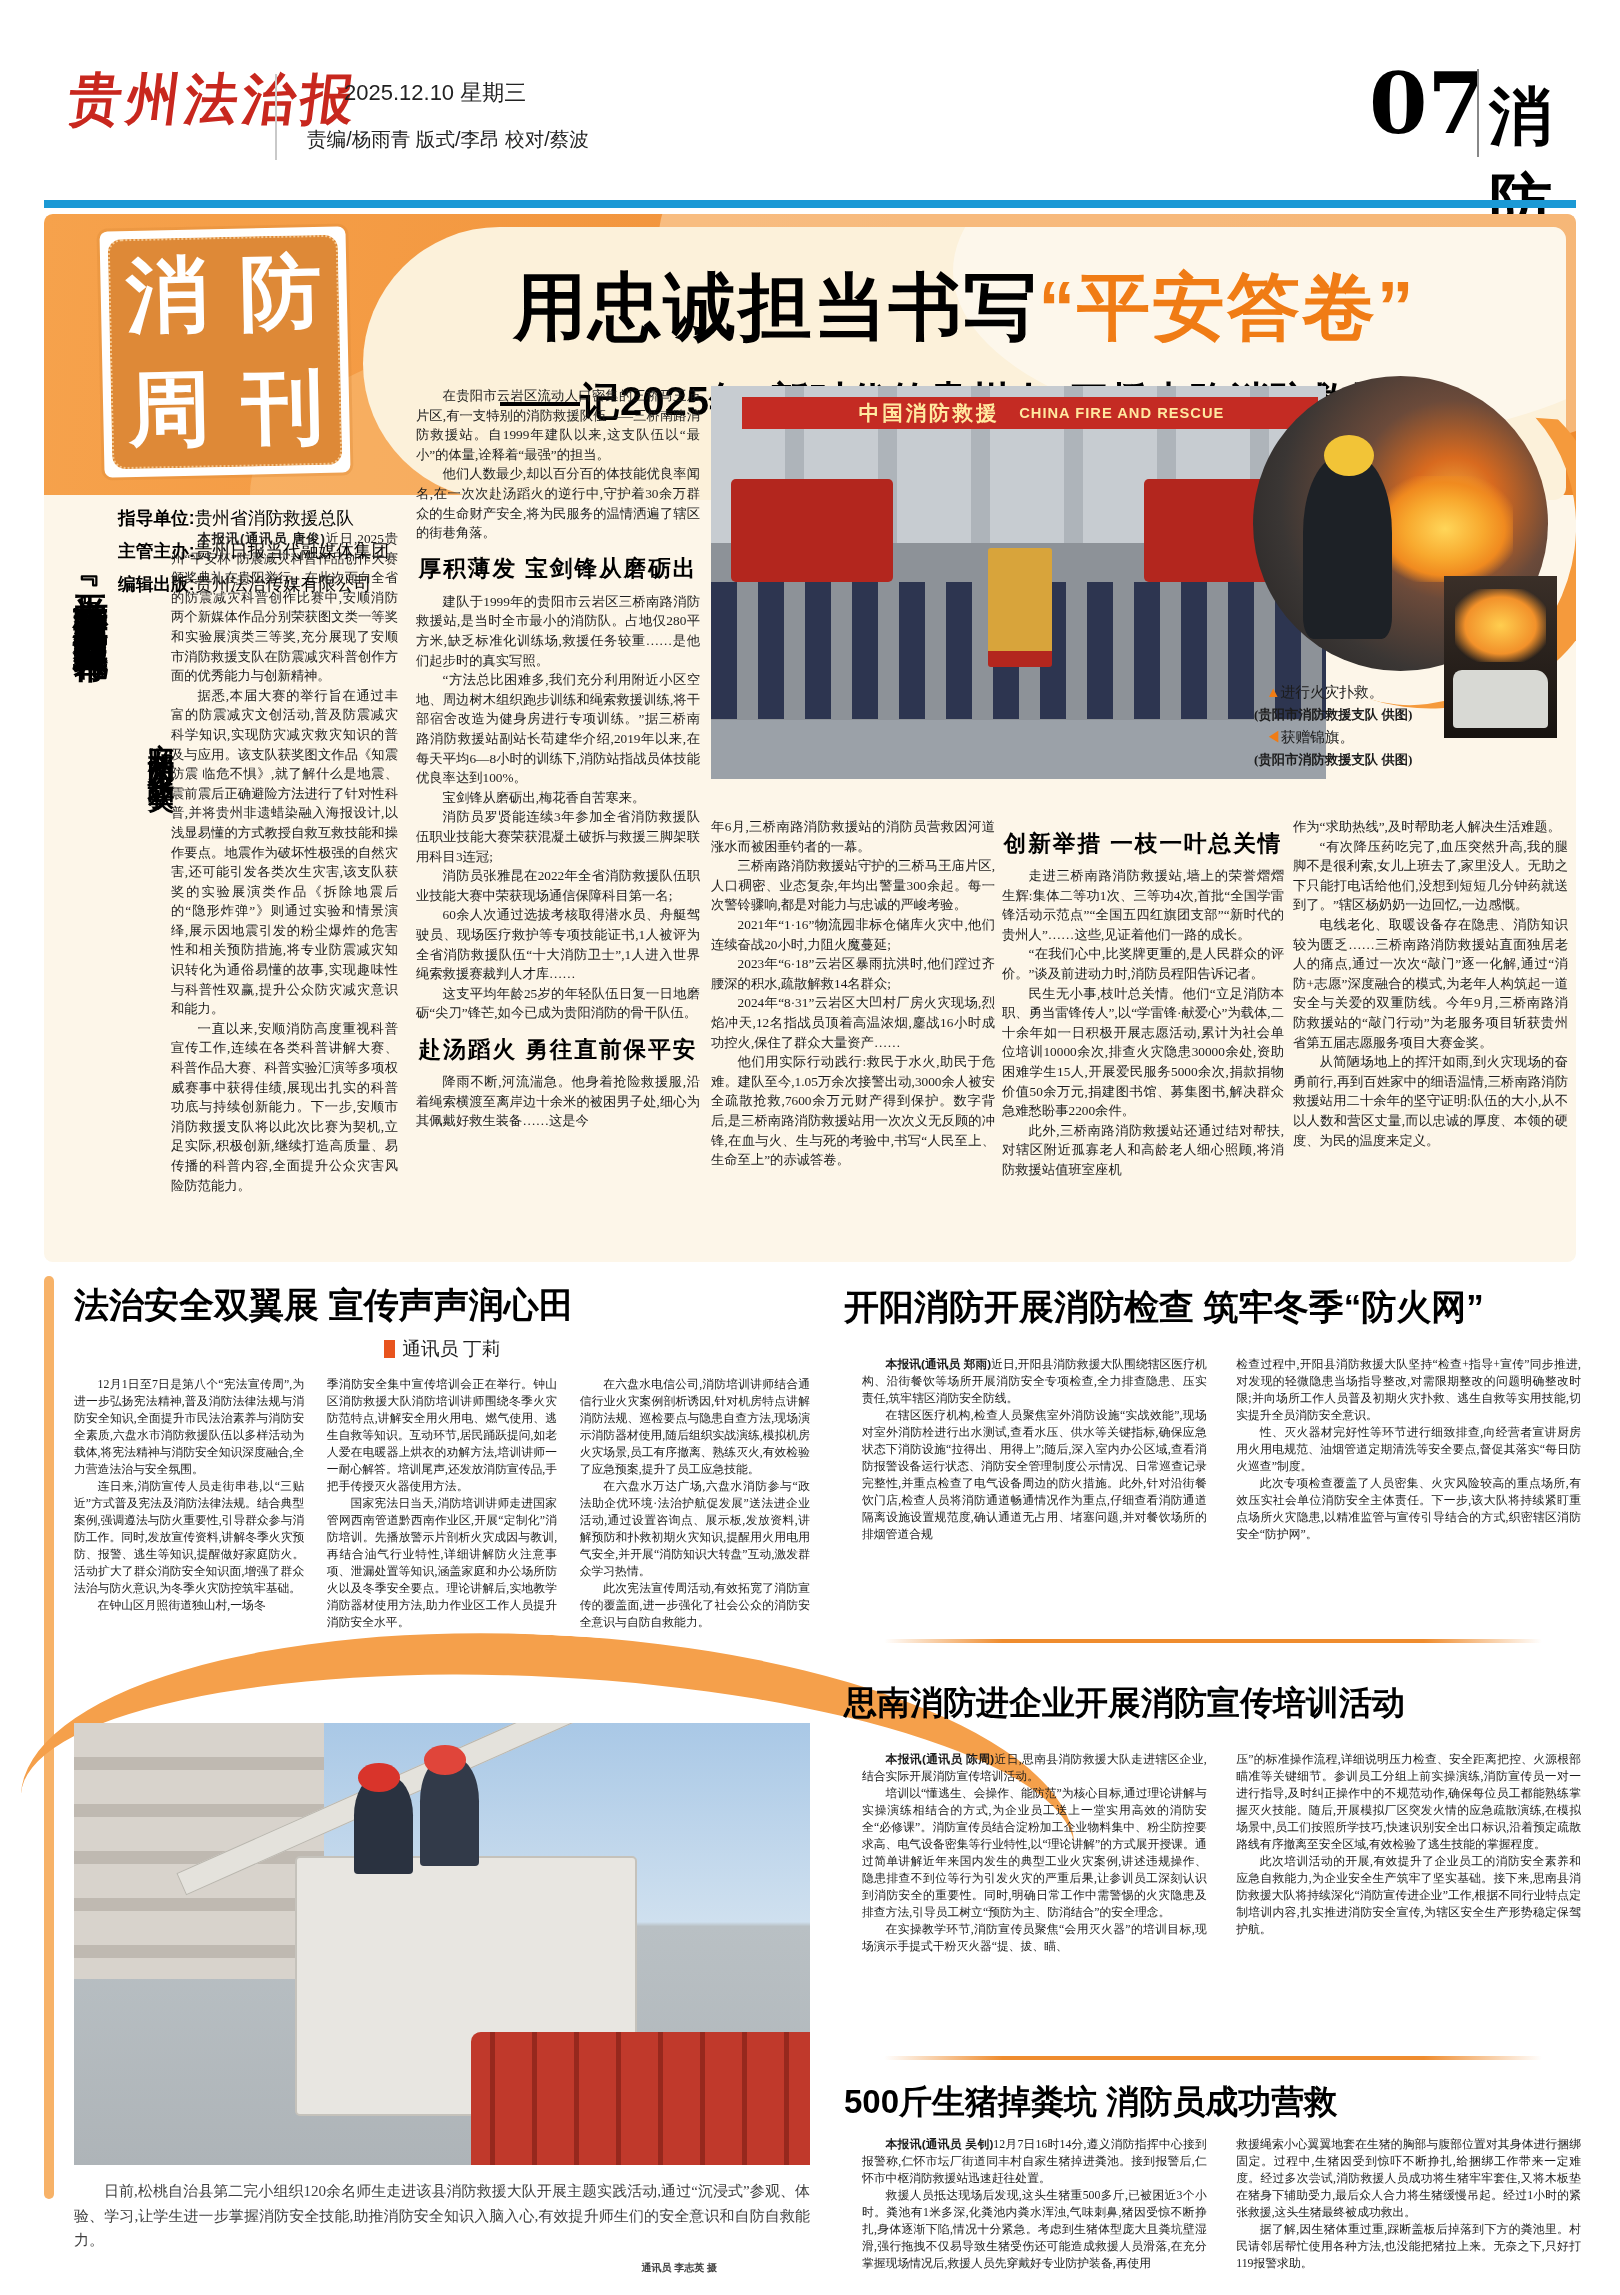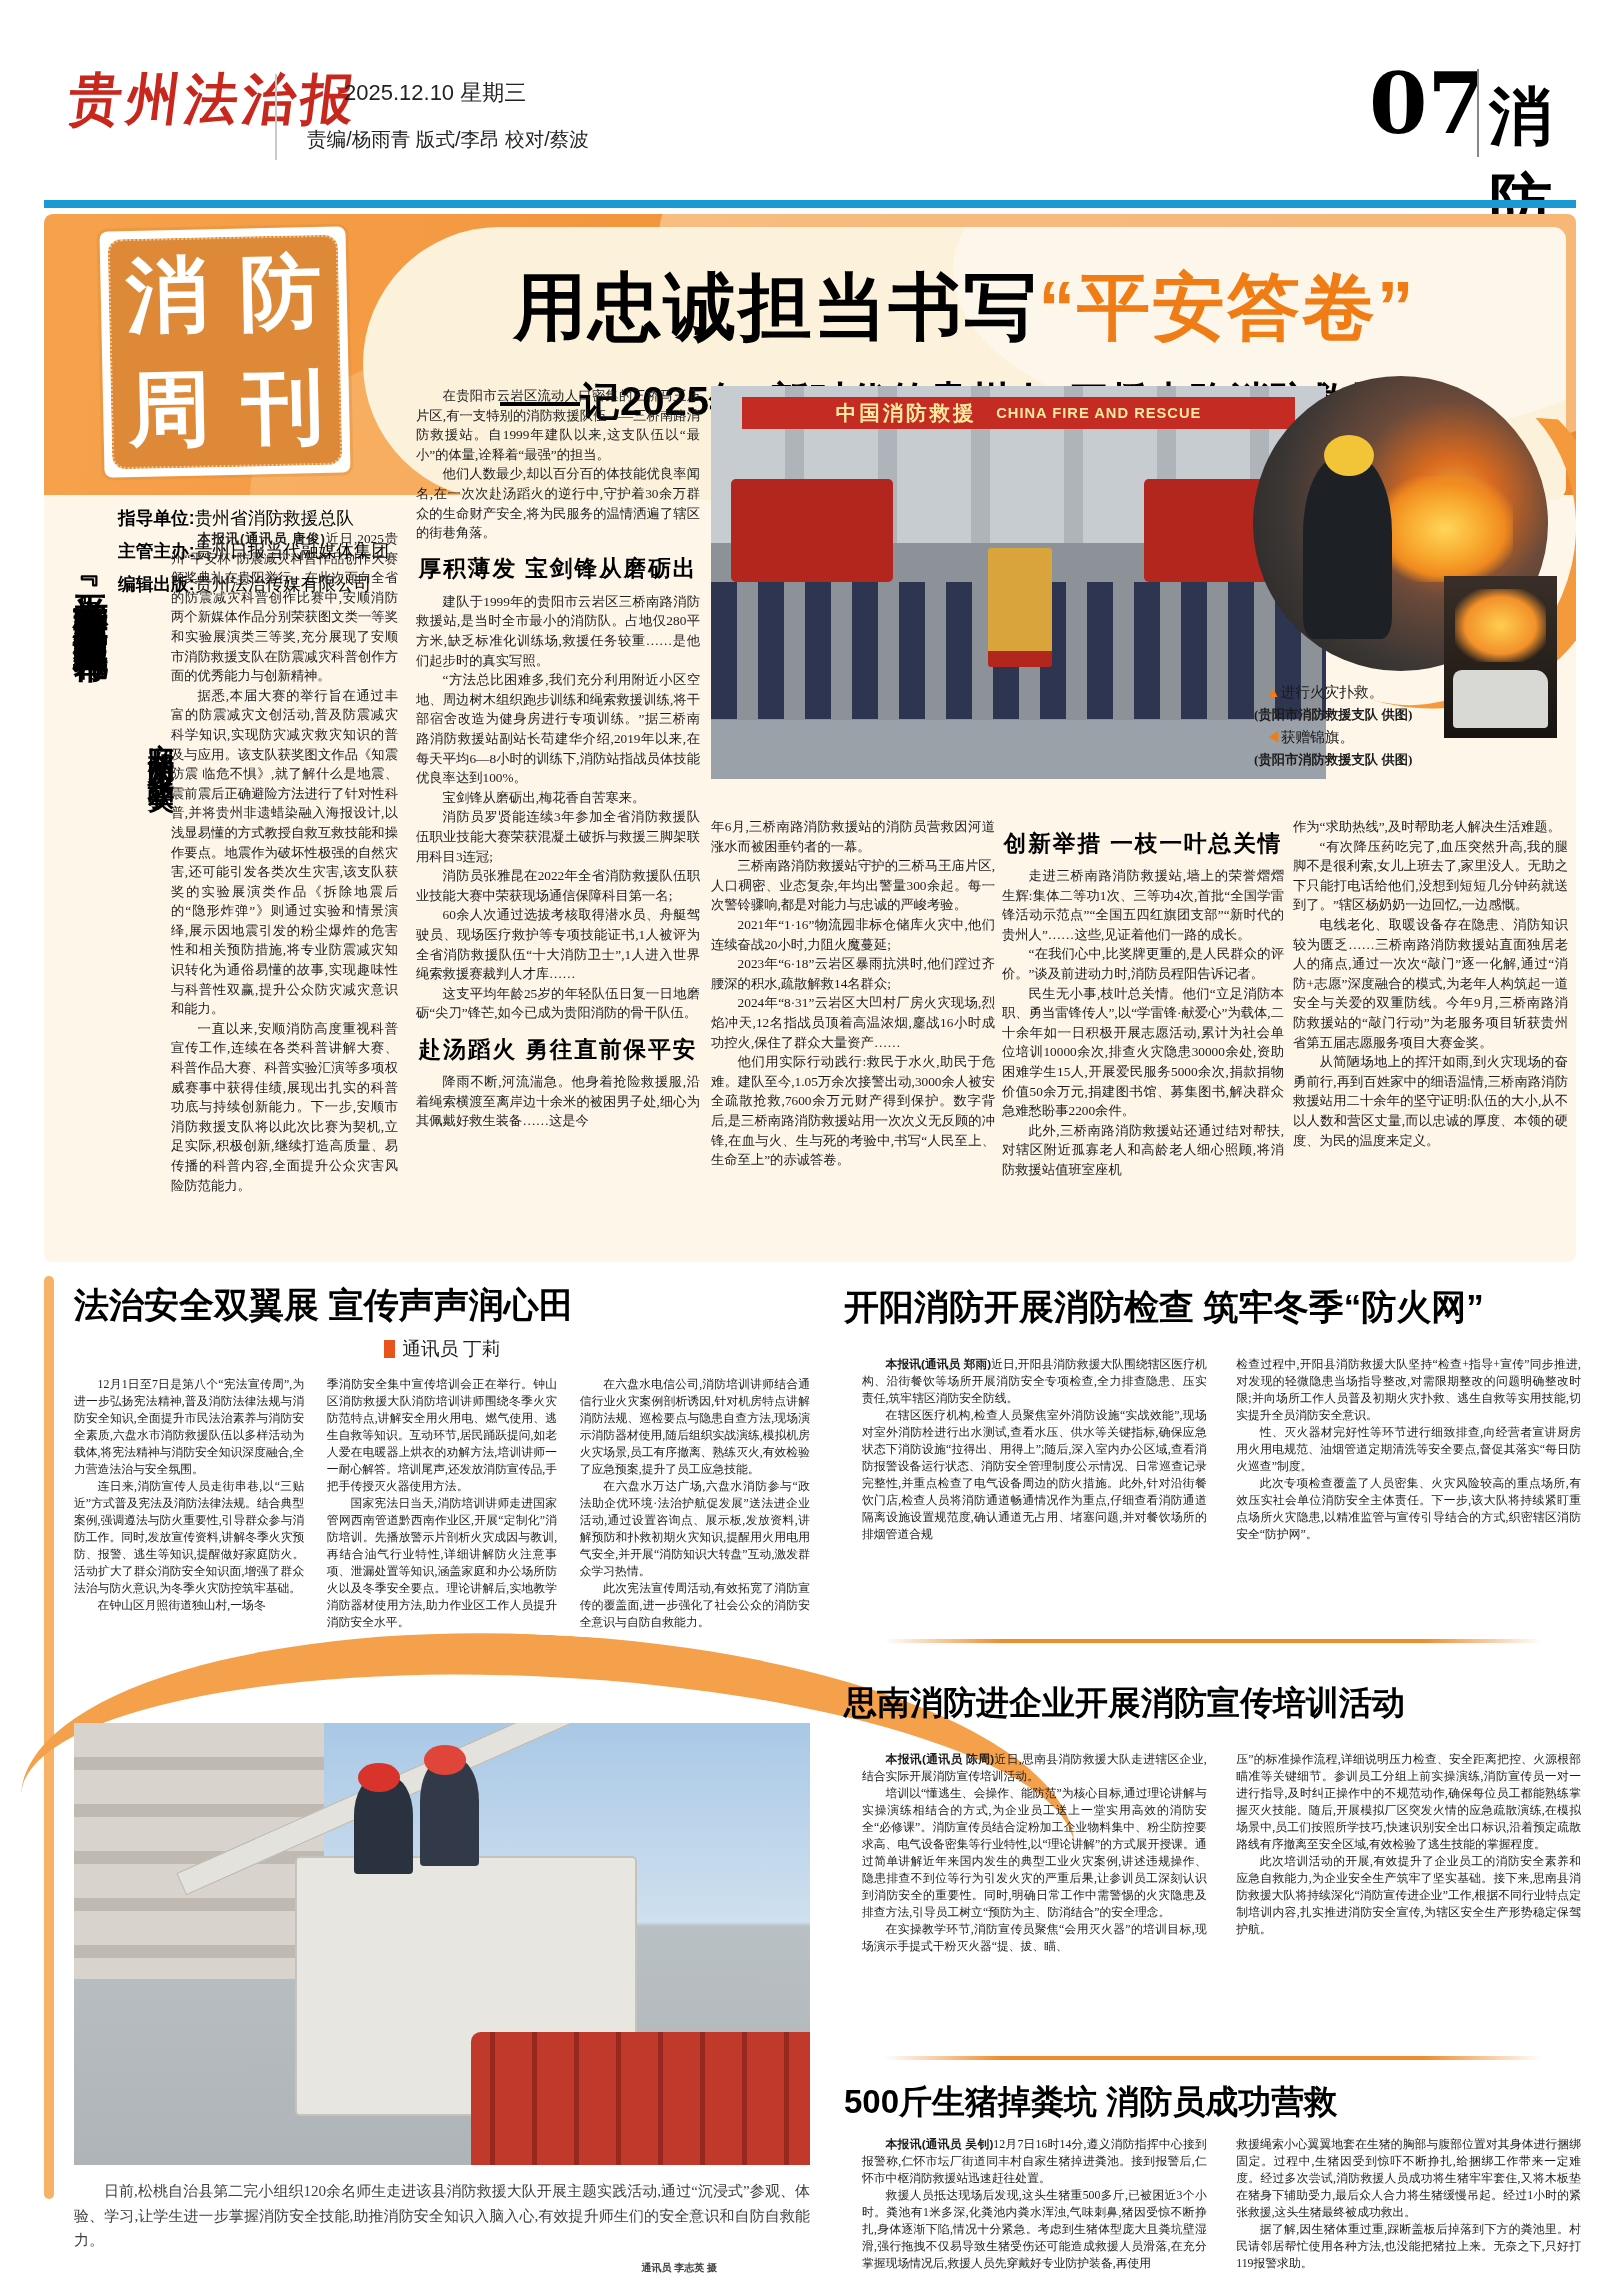--- a/index.html
+++ b/index.html
@@ -60,21 +60,21 @@
   .mcol{position:absolute;font-size:13.3px;line-height:19.6px;overflow:hidden;}
   .sub-head{text-align:center;font-family:"Liberation Sans",sans-serif;font-weight:bold;
             font-size:22.6px;letter-spacing:2px;margin:16.7px 0 12.8px;color:#000;}
   .cont > div > p:first-child, .cont > p:first-child{text-indent:0;}
   
   .photo-main{position:absolute;left:667px;top:172px;width:615px;height:393px;background:#8d9298;overflow:hidden;}
   .pm-bldg{position:absolute;left:0;top:0;width:100%;height:157px;
            background:repeating-linear-gradient(90deg,#c7ccd1 0 74px,#aeb4ba 74px 93px);}
   .pm-banner{position:absolute;left:5%;top:10.8px;width:90%;height:32px;background:#c42b23;color:#ffe9a0;
              display:flex;align-items:center;justify-content:center;gap:19.6px;
-             font-family:"Liberation Sans",sans-serif;font-weight:bold;font-size:20.6px;letter-spacing:2.9px;}
+             font-family:"Liberation Sans",sans-serif;font-weight:bold;font-size:20.6px;letter-spacing:2.9px;padding-left:23px;}
   .pm-banner .en{font-size:14.7px;letter-spacing:1px;}
   .pm-truck{position:absolute;top:93px;width:162px;height:103px;background:#b3261e;border-radius:4.9px;}
   .pm-crew{position:absolute;left:0;top:196px;width:100%;height:137px;
            background:repeating-linear-gradient(90deg,#2d3550 0 25.5px,#8d9298 25.5px 47px);}
   .pm-flag{position:absolute;left:277px;top:162px;width:64px;height:103px;background:#d8a43b;
            border-bottom:16.7px solid #b3261e;border-radius:2.9px;}
   .pm-ground{position:absolute;left:0;bottom:0;width:100%;height:59px;background:#9ba1a8;}
   
   .crescent{position:absolute;left:1187px;top:145px;width:344px;height:339px;border-radius:50%;
             border-right:36px solid #f59a3c;border-top:9.8px solid transparent;transform:rotate(18deg);}

